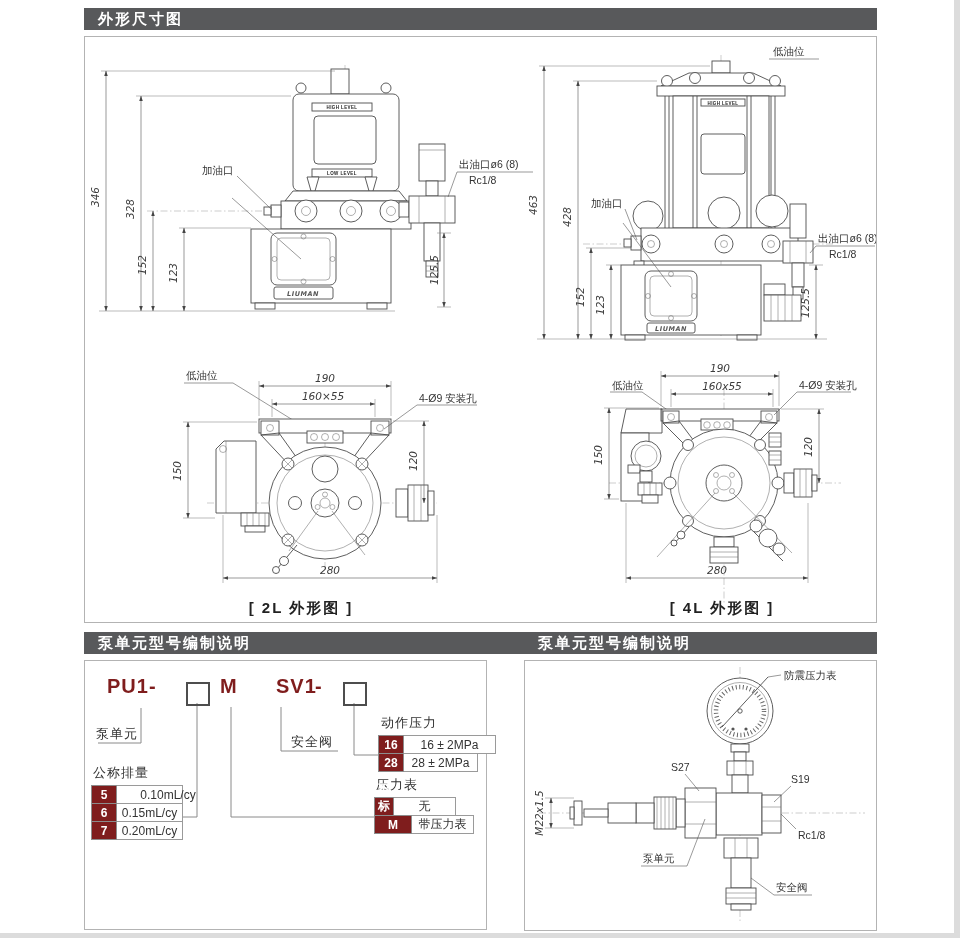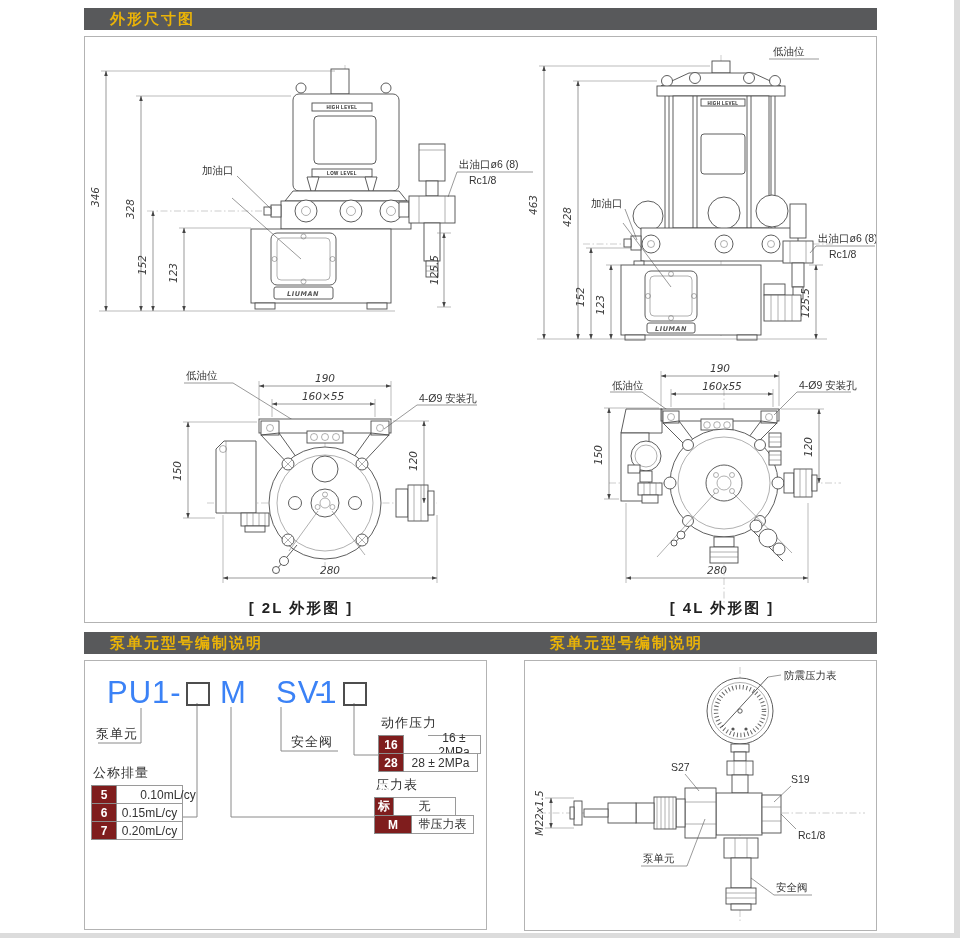--- a/index.html
+++ b/index.html
@@ -1,38 +1,38 @@
 <!DOCTYPE html>
 <html><head>
 <meta charset="utf-8">
 <style>
   html,body{margin:0;padding:0;background:#f2f2f2;}
   #page{position:relative;width:960px;height:938px;background:#fff;
         font-family:"Liberation Sans",sans-serif;overflow:hidden;
         border-right:6px solid #dcdcdc;border-bottom:5px solid #dcdcdc;box-sizing:border-box;}
-  .secbar{position:absolute;height:22px;background:#58595b;color:#eab308;
-          font-size:15px;font-weight:bold;line-height:22px;padding-left:26px;
+  .secbar{position:absolute;height:22px;background:#58595b;color:#ffffff;
+          font-size:15px;font-weight:bold;line-height:22px;padding-left:14px;
           letter-spacing:2px;box-sizing:border-box;}
   .secbox{position:absolute;background:#fff;border:1px solid #b3b3b3;box-sizing:border-box;}
   svg{display:block;}
   
   .o{fill:none;stroke:#4c4c4c;stroke-width:.9;}
   .ow{fill:#fff;stroke:#4c4c4c;stroke-width:.9;}
   .thin{fill:none;stroke:#6e6e6e;stroke-width:.55;}
   .dim{stroke:#555;stroke-width:.6;fill:none;}
   .ext{stroke:#777;stroke-width:.5;fill:none;}
   .cl{stroke:#9a9a9a;stroke-width:.5;fill:none;stroke-dasharray:7 2.5 1.5 2.5;}
   .ldr{stroke:#555;stroke-width:.6;fill:none;}
   .dimtext{font:italic 10.5px "DejaVu Sans",sans-serif;fill:#3c3c3c;}
   .lbl{font:10.5px "Liberation Sans",sans-serif;fill:#333;}
   .cap{font:600 15px "Liberation Sans",sans-serif;fill:#222;letter-spacing:2px;}
   .tiny{font:bold 4.5px "Liberation Sans",sans-serif;fill:#222;letter-spacing:.4px;}
   .logo{font:italic bold 6.5px "DejaVu Sans",sans-serif;fill:#555;letter-spacing:.5px;}
   
-  .codechar{position:absolute;font-size:31px;font-weight:400;color:#3b82f6;letter-spacing:1px;}
+  .codechar{position:absolute;font-size:20px;font-weight:700;color:#7f1d1d;letter-spacing:1px;}
   .codebox{position:absolute;width:20px;height:20px;border:2px solid #4d4d4d;}
   .zhlbl{position:absolute;font-size:13px;color:#333;letter-spacing:1px;}
   .mtable{position:absolute;border-collapse:collapse;}
   .mtable div{box-sizing:border-box;}
   .trow{display:flex;}
   .kcell{background:#7f1d1d;color:#fff;font-size:12px;font-weight:bold;
          text-align:center;border:1px solid #8c8c8c;}
   .vcell{background:#fff;color:#333;font-size:12px;text-align:center;
          border:1px solid #9a9a9a;border-left:none;}
   .kcell,.vcell{display:flex;align-items:center;justify-content:center;}
@@ -465,21 +465,21 @@
       <div class="trow" style="margin-top:-1px;">
         <div class="kcell" style="width:26px;height:19px;">7</div>
         <div class="vcell" style="width:66px;height:19px;">0.20mL/cy</div>
       </div>
     </div>
 
     <div class="zhlbl" style="left:296px;top:53px;">动作压力</div>
     <div class="mtable" style="left:293px;top:74px;">
       <div class="trow">
         <div class="kcell" style="width:26px;height:19px;">16</div>
-        <div class="vcell" style="width:53px;height:19px;margin-left:24px;">16 ± 2MPa</div>
+        <div class="vcell" style="width:92px;height:19px;">16 ± 2MPa</div>
       </div>
       <div class="trow" style="margin-top:-1px;">
         <div class="kcell" style="width:26px;height:19px;">28</div>
         <div class="vcell" style="width:74px;height:19px;">28 ± 2MPa</div>
       </div>
     </div>
 
     <div class="zhlbl" style="left:291px;top:115px;">压力表</div>
     <div class="mtable" style="left:289px;top:136px;">
       <div class="trow">

